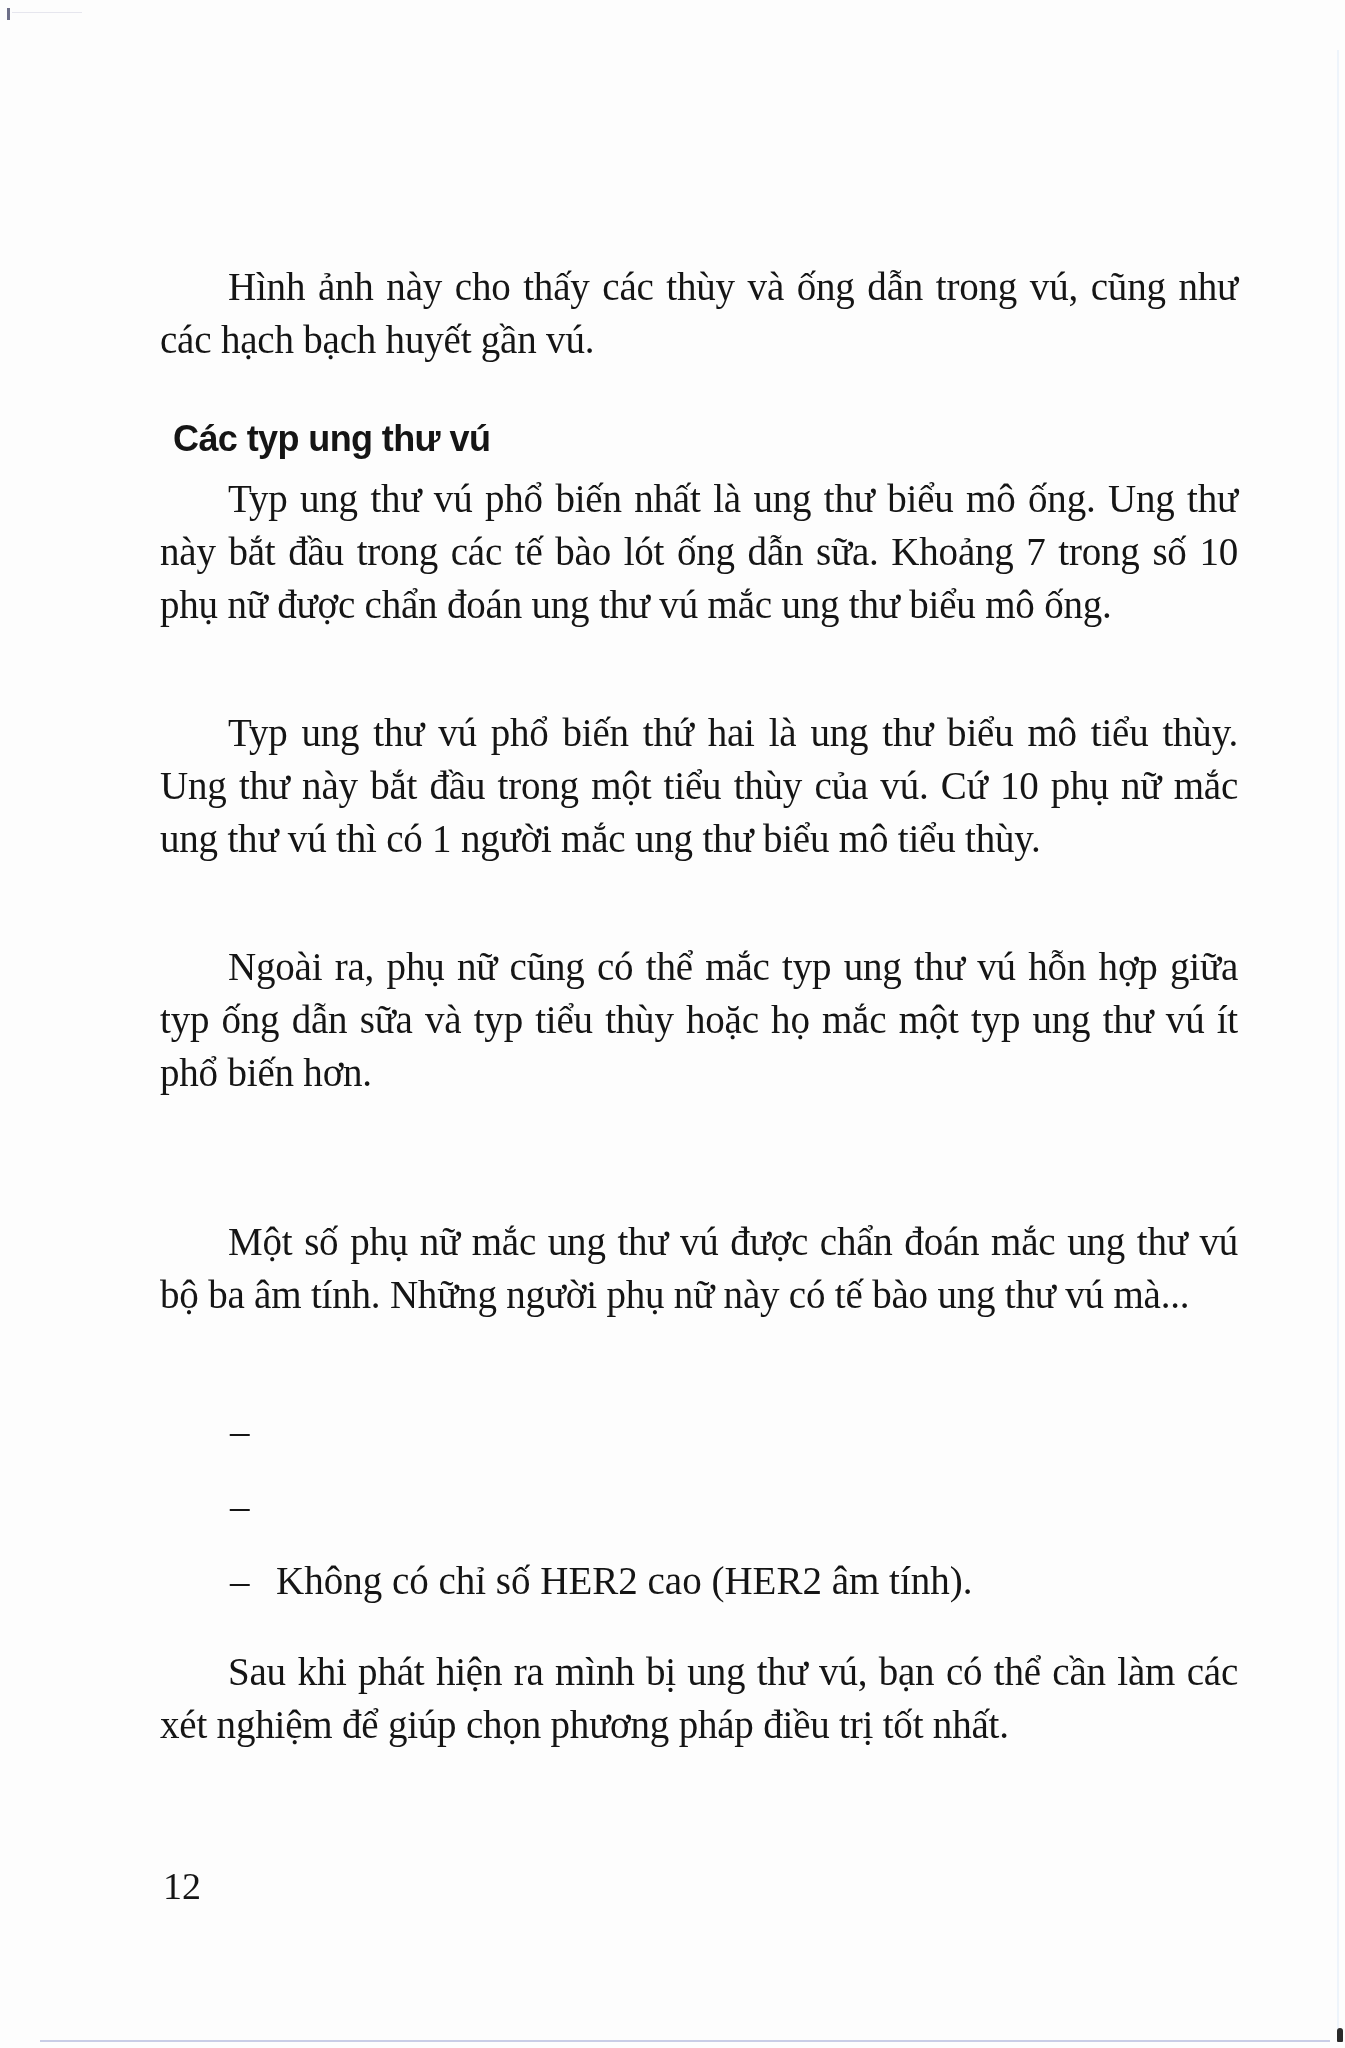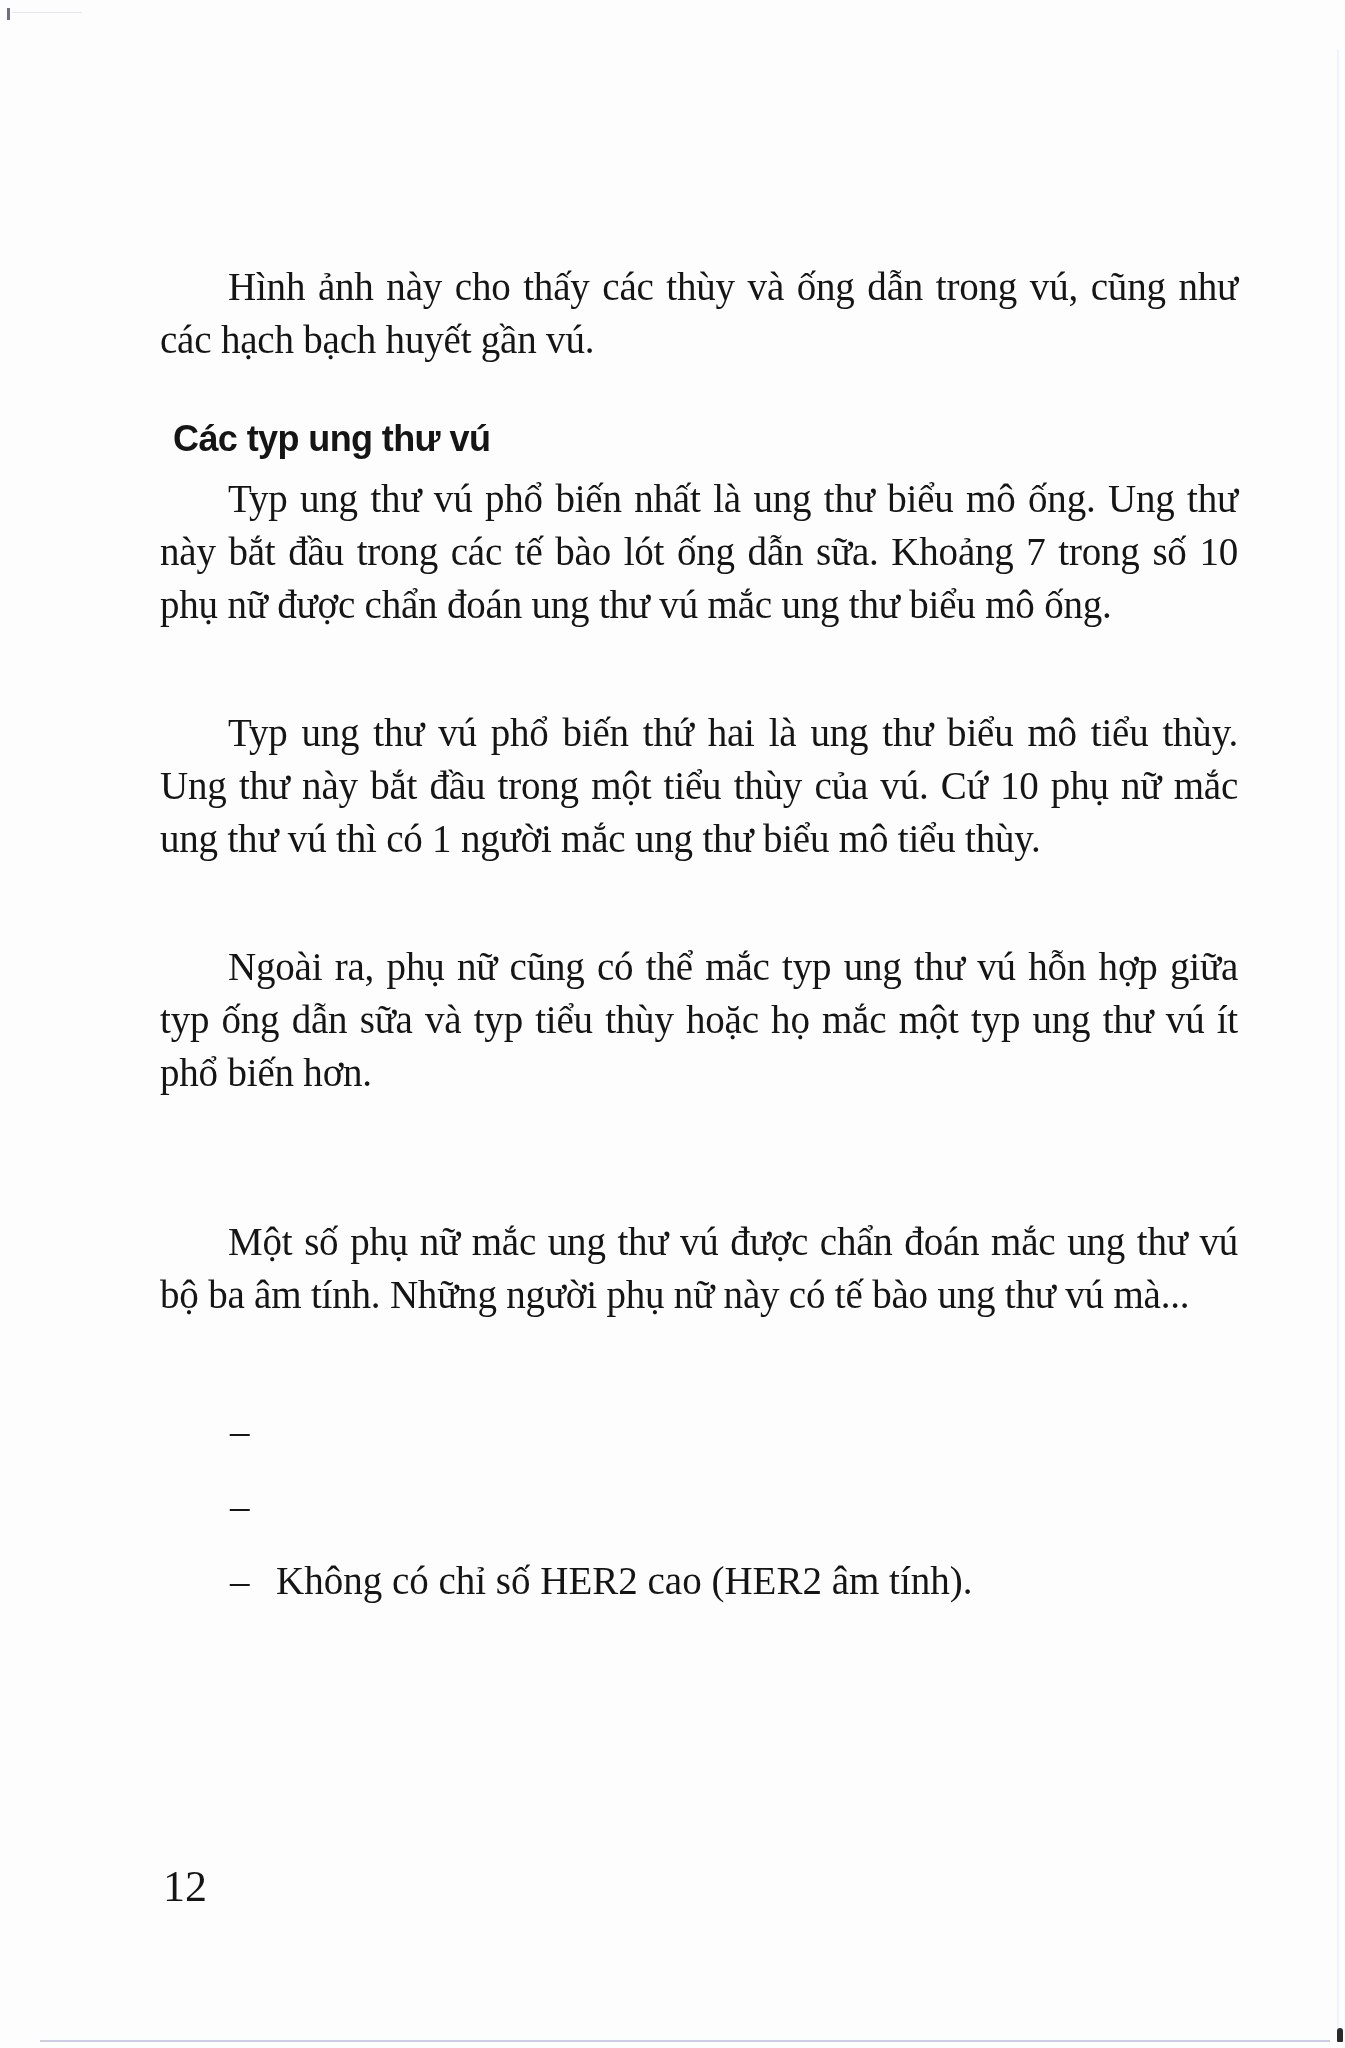--- a/index.html
+++ b/index.html
@@ -91,21 +91,21 @@
     }
     .list .dash {
       position: absolute;
       left: 0;
       top: 0;
     }
     .page-number {
       position: absolute;
       left: 163px;
       top: 1860px;
-      font-size: 44px;
+      font-size: 38px;
       line-height: 53px;
     }
   </style>
 </head>
 <body>
 
 <div class="page">
   <div class="scan-mark"></div>
   <div class="scan-line-top"></div>
   <div class="right-edge"></div>
@@ -131,15 +131,16 @@
     </li>
     <li>
       <span class="dash">–</span>
     </li>
     <li>
       <span class="dash">–</span>
       <span>Không có chỉ số HER2 cao (HER2 âm tính).</span>
     </li>
   </ul>
 
+  <p class="para" style="top:1645px;">Sau khi phát hiện ra mình bị ung thư vú, bạn có thể cần làm các xét nghiệm để giúp chọn phương pháp điều trị tốt nhất.</p>
 
   <div class="page-number">12</div>
 </div>
 
 </body></html>

